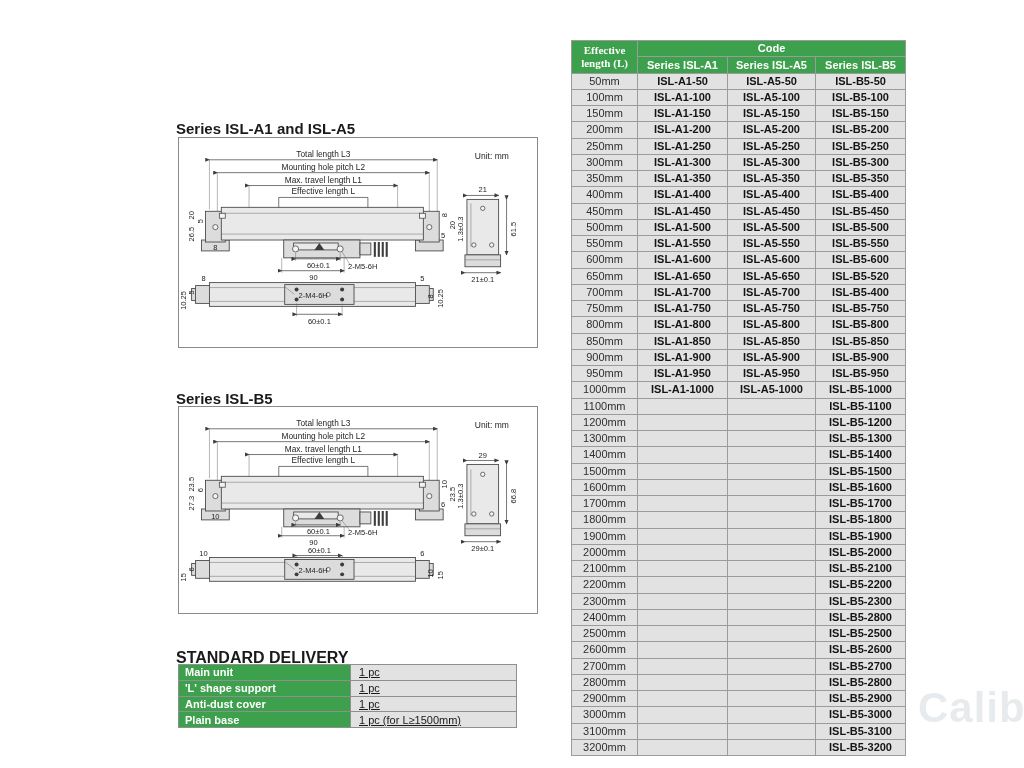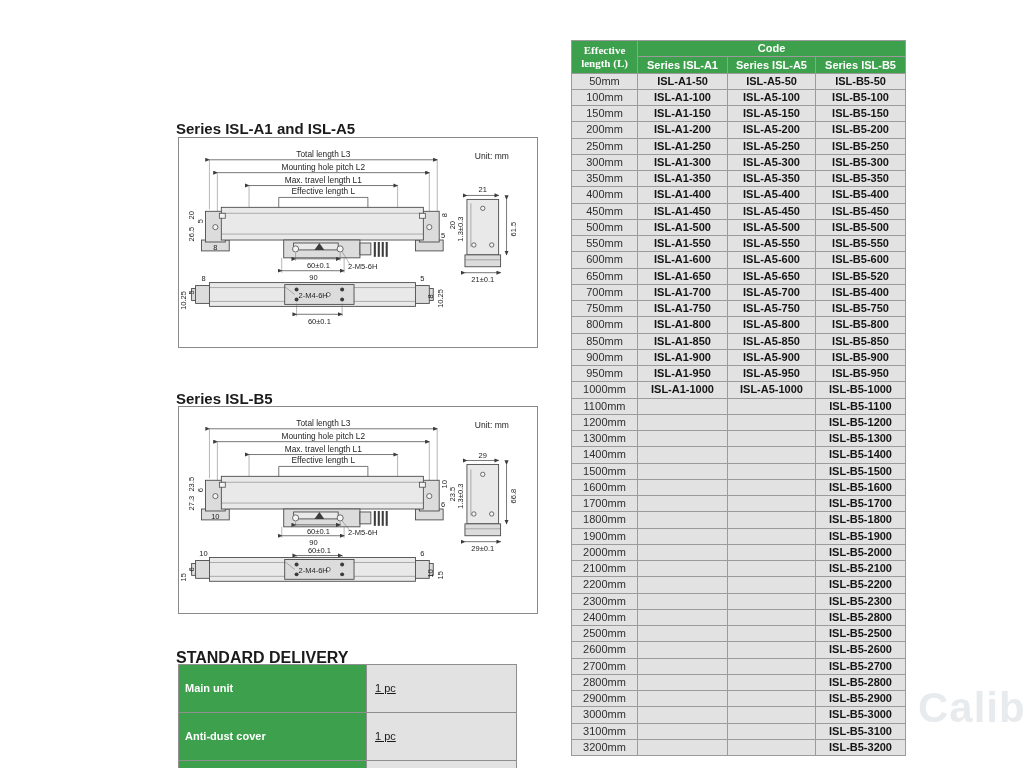--- a/index.html
+++ b/index.html
@@ -36,21 +36,21 @@
 
   
   .sd-title{
     position:absolute;left:176px;top:649px;font-size:16px;font-weight:bold;color:#1a1a1a;
   }
   .sd-table{
     position:absolute;left:178px;top:664px;width:339px;
     border-collapse:collapse;table-layout:fixed;font-size:11px;
     border:1.5px solid #707070;
   }
-  .sd-table td{border:1px solid #8f8f8f;height:14.8px;line-height:14px;padding:16px;}
+  .sd-table td{border:1px solid #8f8f8f;height:14.8px;line-height:14px;padding:0;}
   .sd-label{
     width:165px;background:#3da04c;color:#ffffff;font-weight:bold;padding-left:6px !important;
   }
   .sd-value{background:#e2e2e2;color:#1a1a1a;padding-left:8px !important;text-decoration:underline;}
 
   
   .code-table{
     position:absolute;left:571px;top:40px;width:334px;
     border-collapse:collapse;table-layout:fixed;
     font-size:11px;border:1.5px solid #555555;
@@ -322,20 +322,24 @@
 
 <div class="sd-title">STANDARD DELIVERY</div>
 <table class="sd-table">
   <tbody>
 
       <tr>
         <td class="sd-label">Main unit</td>
         <td class="sd-value">1 pc</td>
       </tr>
 
+      <tr>
+        <td class="sd-label">'L' shape support</td>
+        <td class="sd-value">1 pc</td>
+      </tr>
 
       <tr>
         <td class="sd-label">Anti-dust cover</td>
         <td class="sd-value">1 pc</td>
       </tr>
 
       <tr>
         <td class="sd-label">Plain base</td>
         <td class="sd-value">1 pc (for L≥1500mm)</td>
       </tr>

